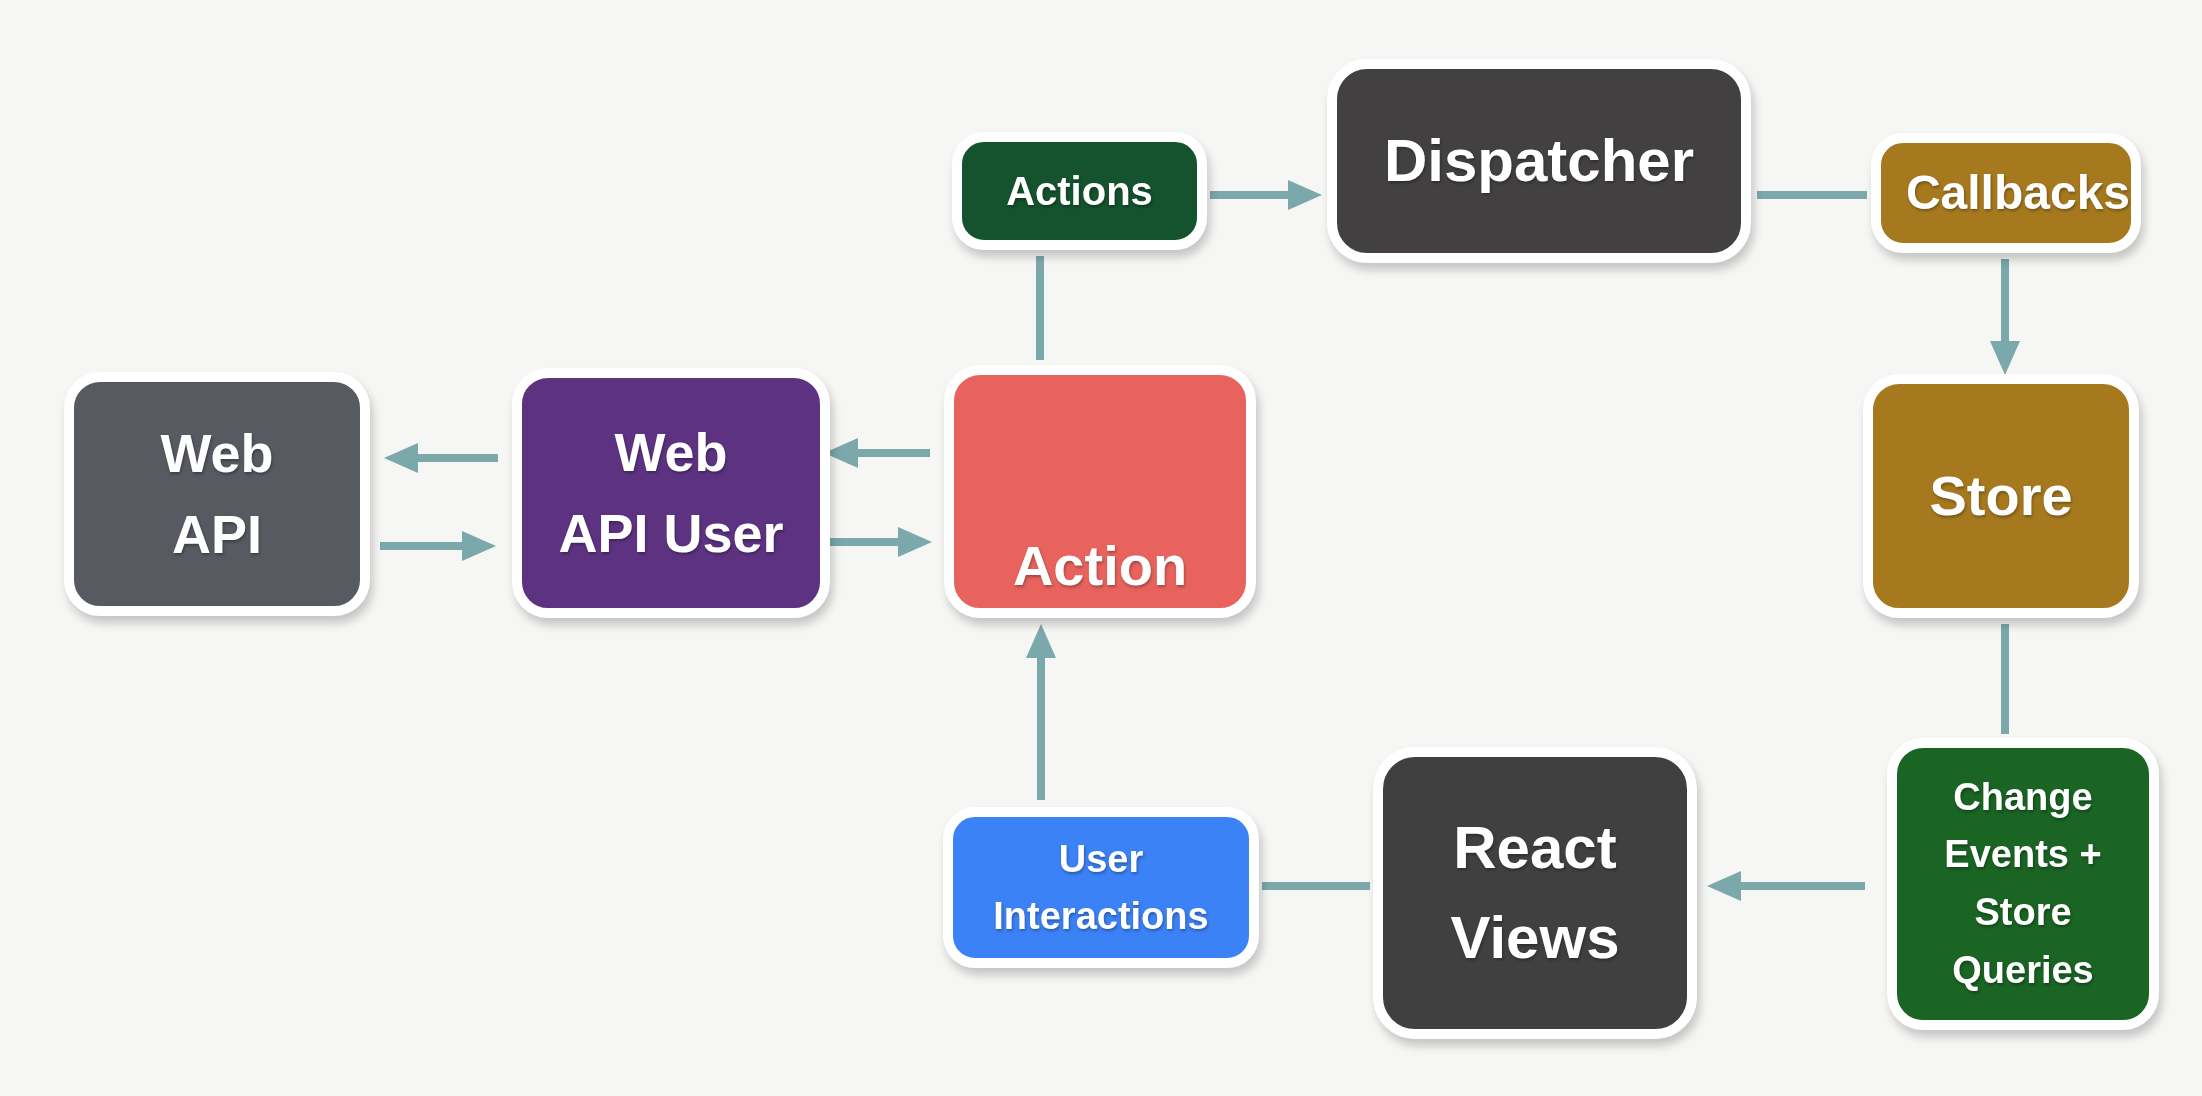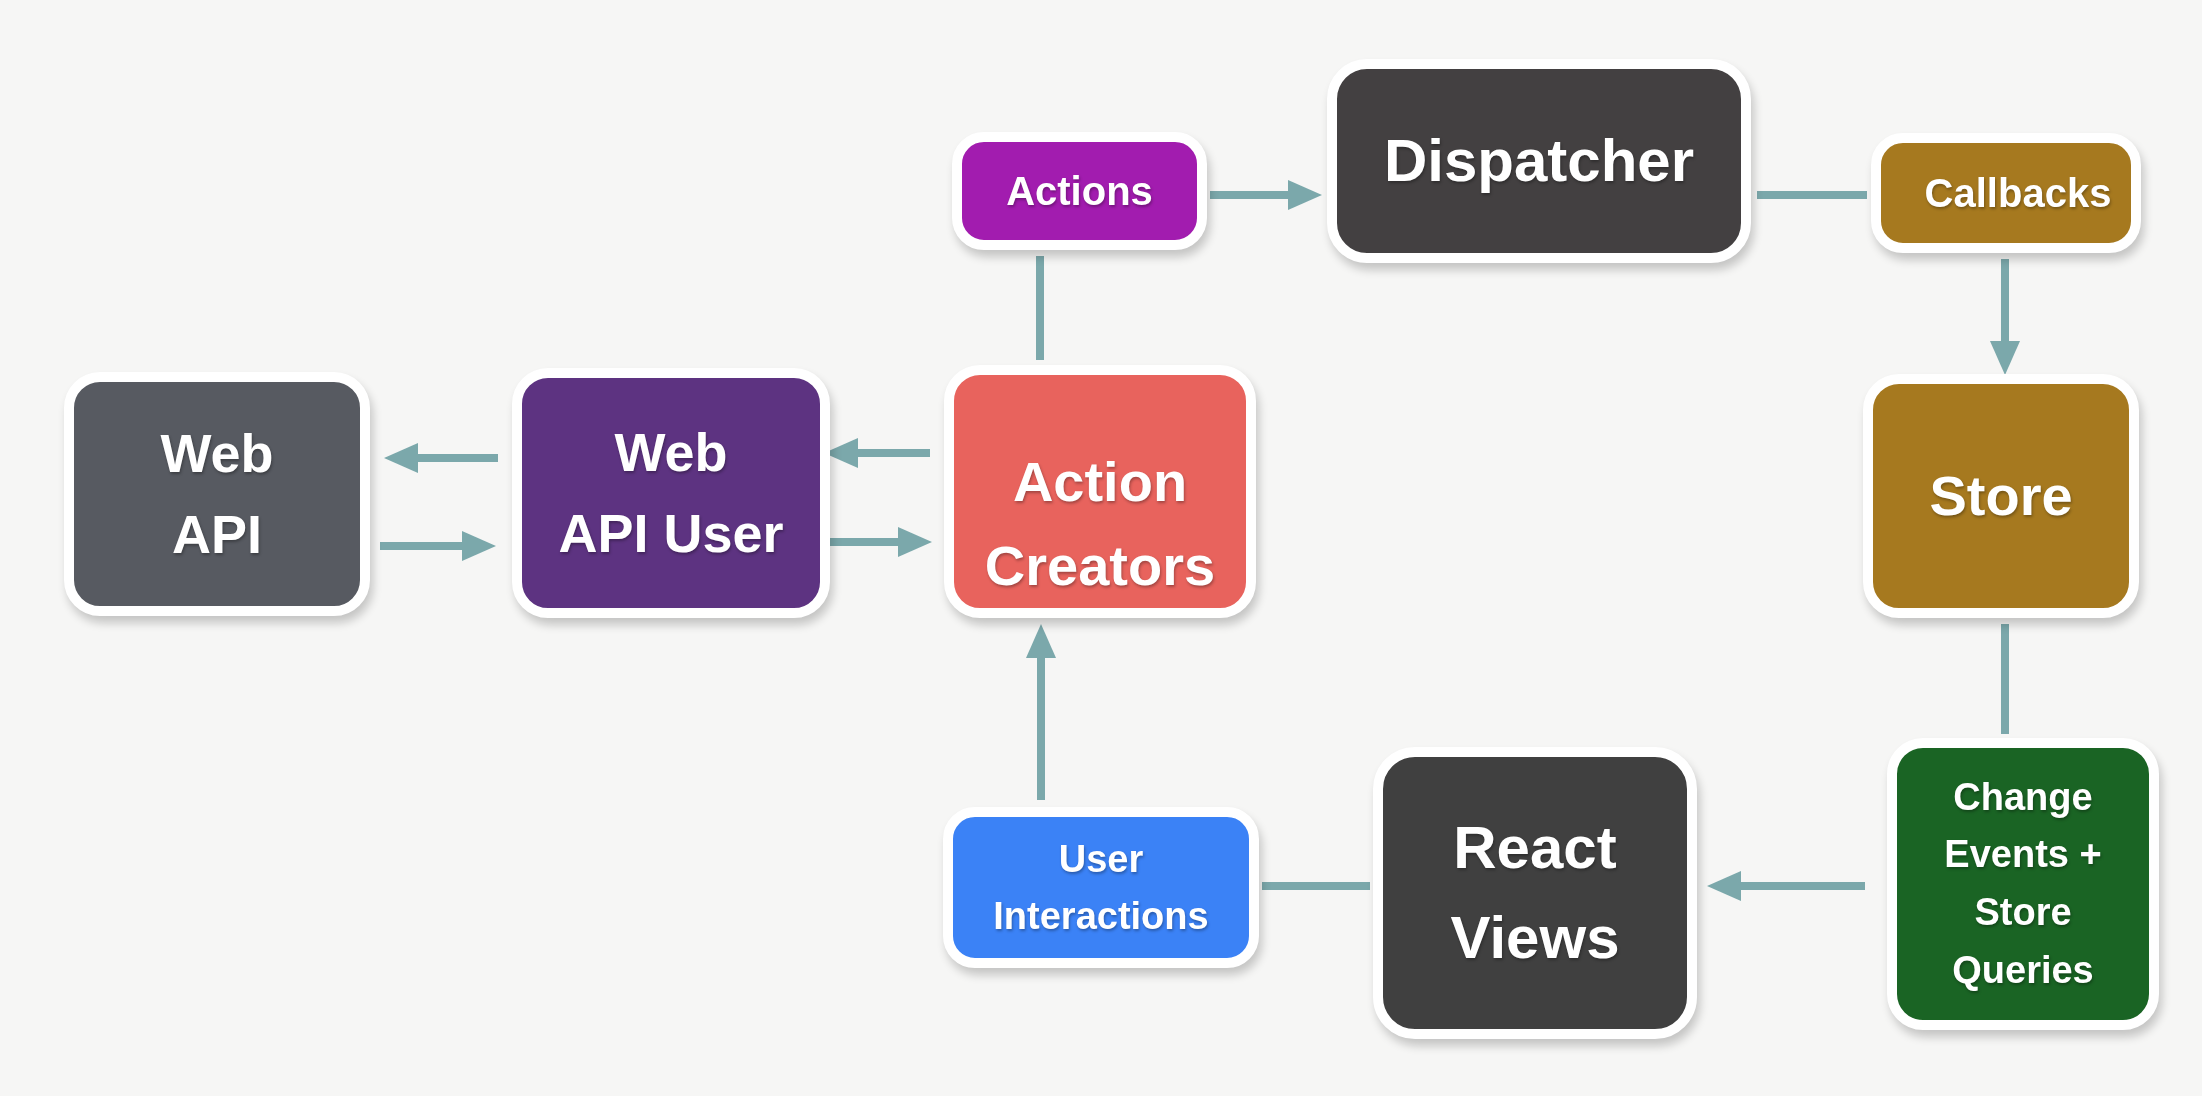--- a/index.html
+++ b/index.html
@@ -96,37 +96,36 @@
   <div class="node" style="left: 512px; top: 368px; width: 318px; height: 250px; font-size: 54px; background-color: rgb(93, 51, 129);">
     <div class="label">
       <span>Web</span>
       <span>API User</span>
     </div>
   </div>
 
   <div class="node" style="left: 944px; top: 365px; width: 312px; height: 253px; font-size: 56px; background-color: rgb(232, 99, 93); align-items: flex-end;">
     <div class="label">
       <span>Action</span>
-      <span>Creators</span>
     </div>
   </div>
 
-  <div class="node" style="left: 952px; top: 132px; width: 255px; height: 118px; font-size: 40px; border-radius: 32px; background-color: #a21caf;">
+  <div class="node" style="left: 952px; top: 132px; width: 255px; height: 118px; font-size: 40px; border-radius: 32px; background-color: #14532d;">
     <div class="label">
       <span>Actions</span>
     </div>
   </div>
 
   <div class="node" style="left: 1327px; top: 59px; width: 424px; height: 204px; font-size: 60px; border-radius: 40px; background-color: rgb(67, 64, 65);">
     <div class="label">
       <span>Dispatcher</span>
     </div>
   </div>
 
-  <div class="node" style="left: 1871px; top: 133px; width: 270px; height: 120px; font-size: 40px; border-radius: 32px; background-color: rgb(166, 121, 31); padding-left: 24px;">
+  <div class="node" style="left: 1871px; top: 133px; width: 270px; height: 120px; font-size: 48px; border-radius: 32px; background-color: rgb(166, 121, 31); padding-left: 24px;">
     <div class="label">
       <span>Callbacks</span>
     </div>
   </div>
 
   <div class="node" style="left: 1863px; top: 374px; width: 276px; height: 244px; font-size: 56px; background-color: rgb(166, 121, 31);">
     <div class="label">
       <span>Store</span>
     </div>
   </div>

